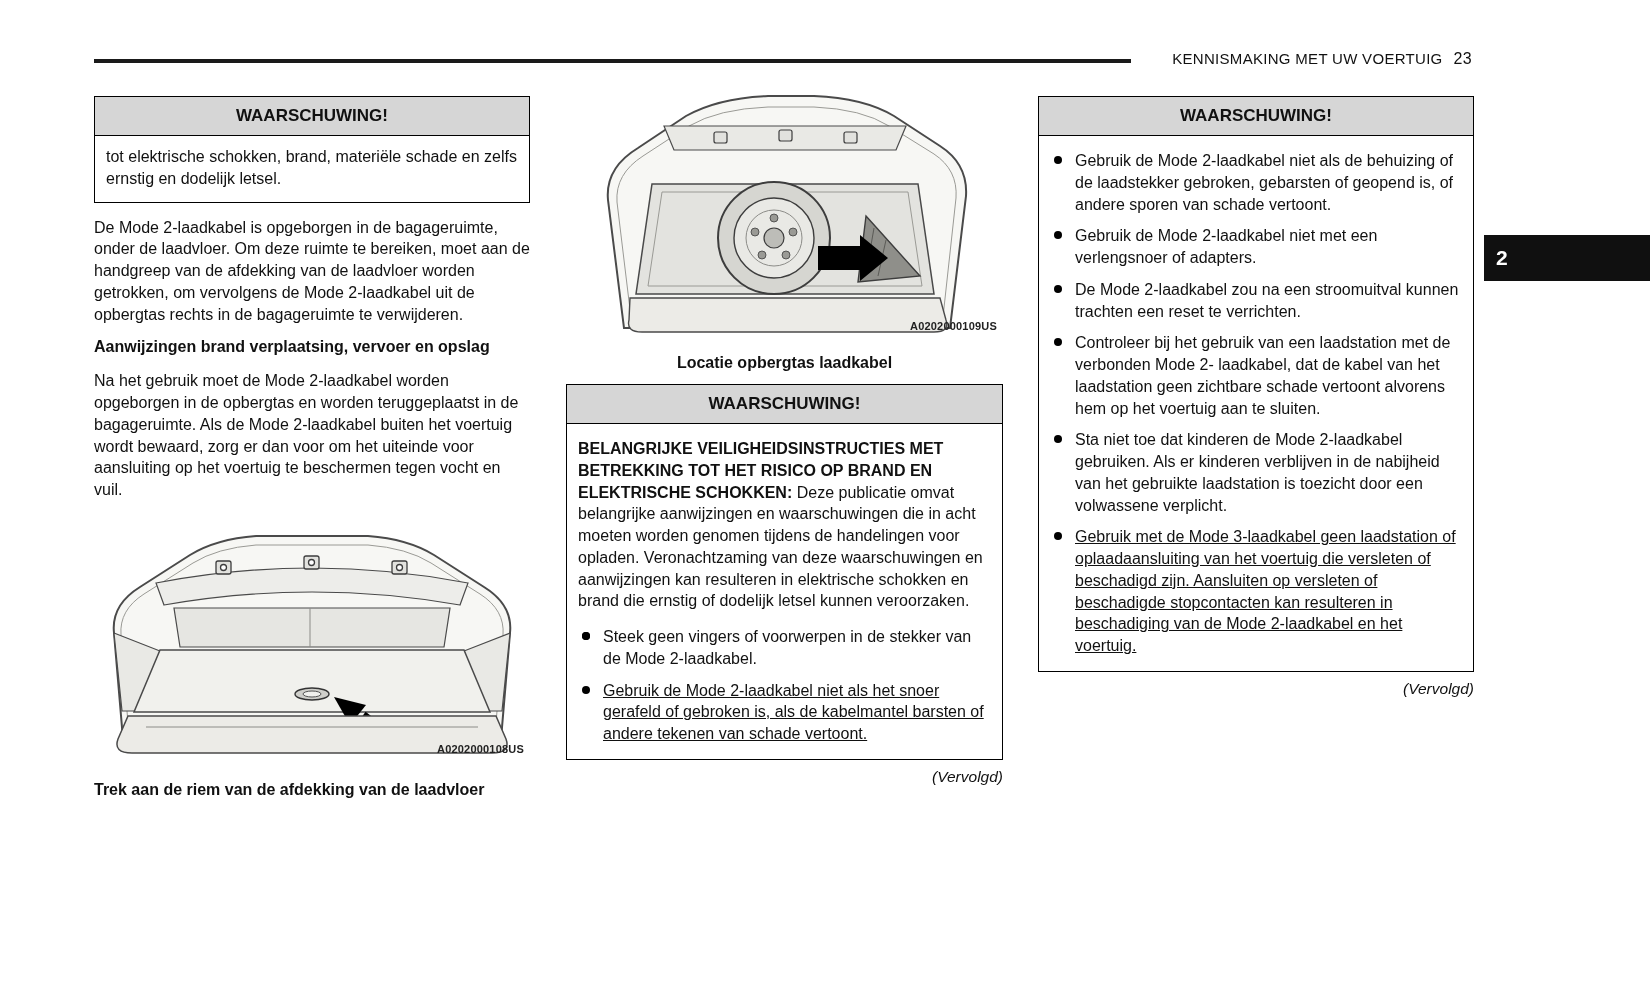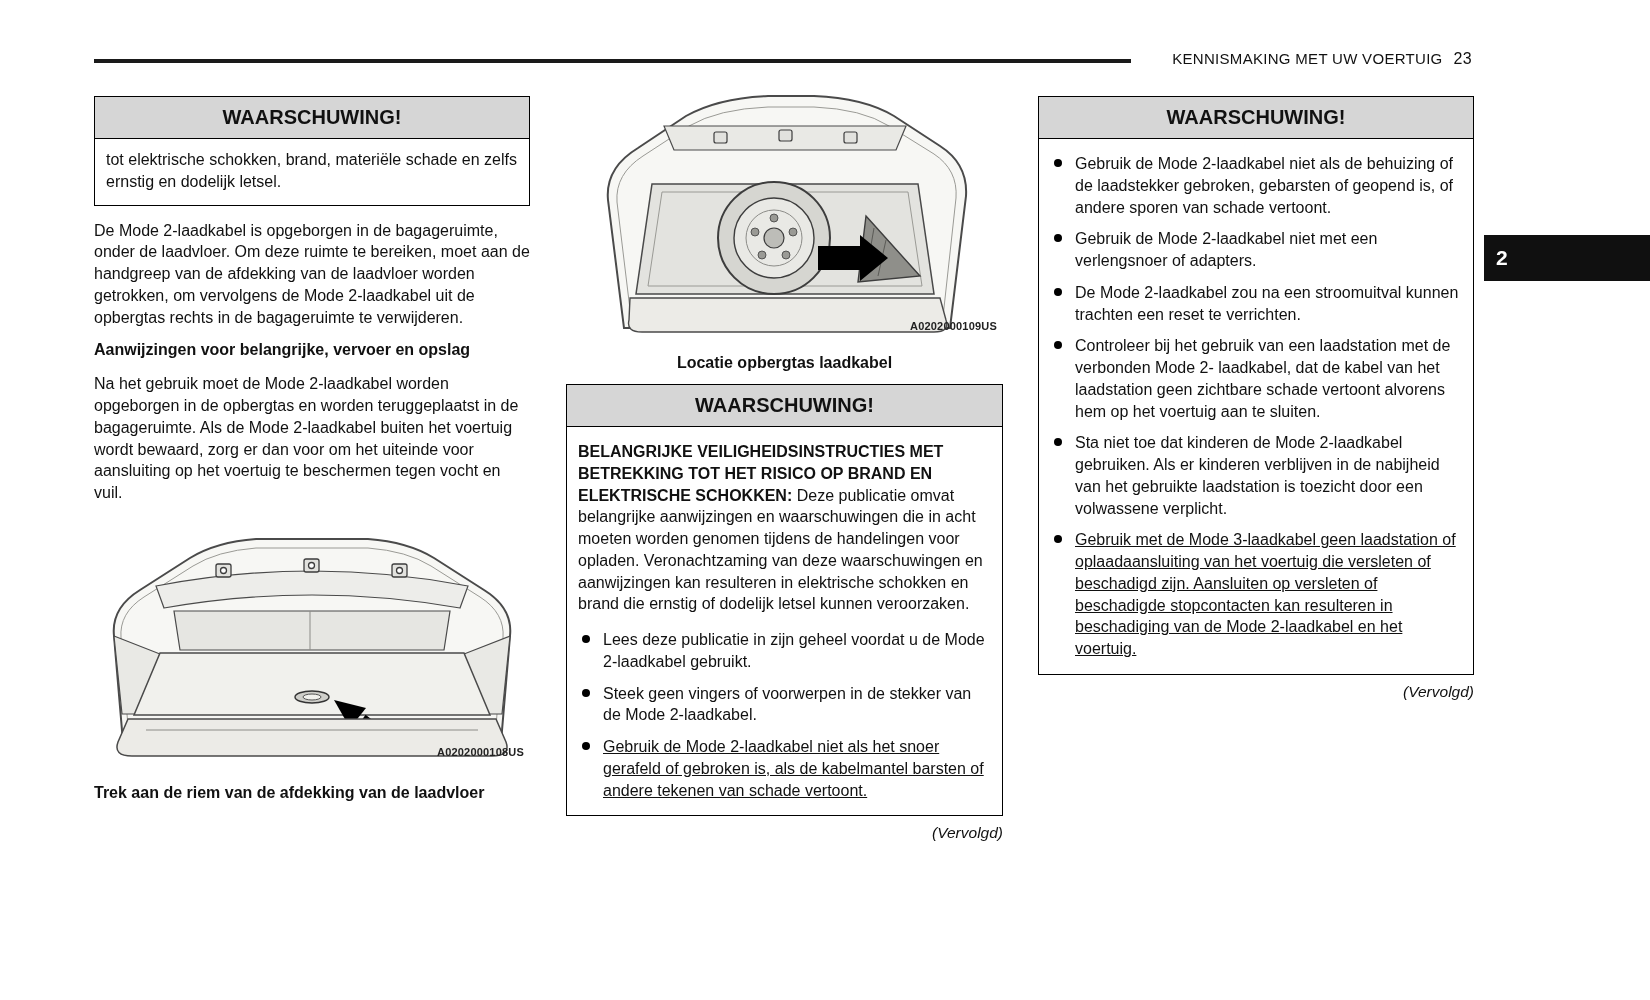--- a/index.html
+++ b/index.html
@@ -33,21 +33,21 @@
   
   .col { position: absolute; }
   .col-left  { left: 94px;  top: 96px; width: 436px; }
   .col-mid   { left: 566px; top: 88px; width: 437px; }
   .col-right { left: 1038px; top: 96px; width: 436px; }
 
   
   .warning-box { border: 1.6px solid #000; background: #fff; }
   .wb-header {
     background: #d6d6d6; border-bottom: 1.6px solid #000;
-    text-align: center; font-weight: bold; font-size: 20px;
+    text-align: center; font-weight: bold; font-size: 17px;
     padding: 9px 0;
   }
   .wb-body { padding: 10px 11px 12px 11px; font-size: 16px; line-height: 1.36; }
   .wb-intro { margin: 4px 0 0; }
   .wb-intro strong { font-weight: bold; }
 
   
   p.body-text { font-size: 16px; line-height: 1.36; margin: 14px 0 0; }
   h3.subheading { font-size: 16px; font-weight: bold; margin: 13px 0 0; }
 
@@ -93,21 +93,21 @@
   </div>
 
   <div class="col col-left">
     <div class="warning-box">
       <div class="wb-header">WAARSCHUWING!</div>
       <div class="wb-body">tot elektrische schokken, brand, materiële schade en zelfs ernstig en dodelijk letsel.</div>
     </div>
 
     <p class="body-text">De Mode 2-laadkabel is opgeborgen in de bagageruimte, onder de laadvloer. Om deze ruimte te bereiken, moet aan de handgreep van de afdekking van de laadvloer worden getrokken, om vervolgens de Mode 2-laadkabel uit de opbergtas rechts in de bagageruimte te verwijderen.</p>
 
-    <h3 class="subheading">Aanwijzingen voor belangrijke, vervoer en opslag</h3>
+    <h3 class="subheading">Aanwijzingen brand verplaatsing, vervoer en opslag</h3>
 
     <p class="body-text">Na het gebruik moet de Mode 2-laadkabel worden opgeborgen in de opbergtas en worden teruggeplaatst in de bagageruimte. Als de Mode 2-laadkabel buiten het voertuig wordt bewaard, zorg er dan voor om het uiteinde voor aansluiting op het voertuig te beschermen tegen vocht en vuil.</p>
 
     <div class="figure">
       <svg viewBox="0 0 436 252" width="436" height="252" aria-hidden="true">
 
         <path d="M30 240 L20 122 Q17 94 46 76 L96 44 Q122 28 162 25 L274 25 Q314 28 340 44 L390 76 Q419 94 416 122 L406 240 Z" fill="#f7f7f4" stroke="#4a4a4a" stroke-width="2"></path>
         <path d="M36 238 L27 124 Q25 99 50 83 L99 52 Q123 37 162 34 L274 34 Q313 37 337 52 L386 83 Q411 99 409 124 L400 238 Z" fill="none" stroke="#9a9a95" stroke-width="1"></path>
 
         <path d="M62 72 Q218 42 374 72 L366 94 Q218 68 70 94 Z" fill="#ededea" stroke="#4a4a4a" stroke-width="1.2"></path>
@@ -182,21 +182,21 @@
       </svg>
       <span class="figure-code">A0202000109US</span>
     </div>
     <div class="figure-caption caption-center">Locatie opbergtas laadkabel</div>
 
     <div class="warning-box mid-box">
       <div class="wb-header">WAARSCHUWING!</div>
       <div class="wb-body">
         <p class="wb-intro"><strong>BELANGRIJKE VEILIGHEIDSINSTRUCTIES MET BETREKKING TOT HET RISICO OP BRAND EN ELEKTRISCHE SCHOKKEN:</strong> <span>Deze publicatie omvat belangrijke aanwijzingen en waarschuwingen die in acht moeten worden genomen tijdens de handelingen voor opladen. Veronachtzaming van deze waarschuwingen en aanwijzingen kan resulteren in elektrische schokken en brand die ernstig of dodelijk letsel kunnen veroorzaken.</span></p>
         <ul class="bullet-list">
-          <li class="bullet-item"><span class="dot"></span><span>Lees deze publicatie in zijn geheel voordat u de Mode 2-laadkabel gebruikt.</span></li>
+          <li class="bullet-item"><span class="dot"></span></li>
           <li class="bullet-item"><span class="dot"></span><span>Steek geen vingers of voorwerpen in de stekker van de Mode 2-laadkabel.</span></li>
           <li class="bullet-item"><span class="dot"></span><span>Gebruik de Mode 2-laadkabel niet als het snoer gerafeld of gebroken is, als de kabelmantel barsten of andere tekenen van schade vertoont.</span></li>
         </ul>
       </div>
     </div>
     <div class="continued">(Vervolgd)</div>
   </div>
 
   <div class="col col-right">
     <div class="warning-box">

